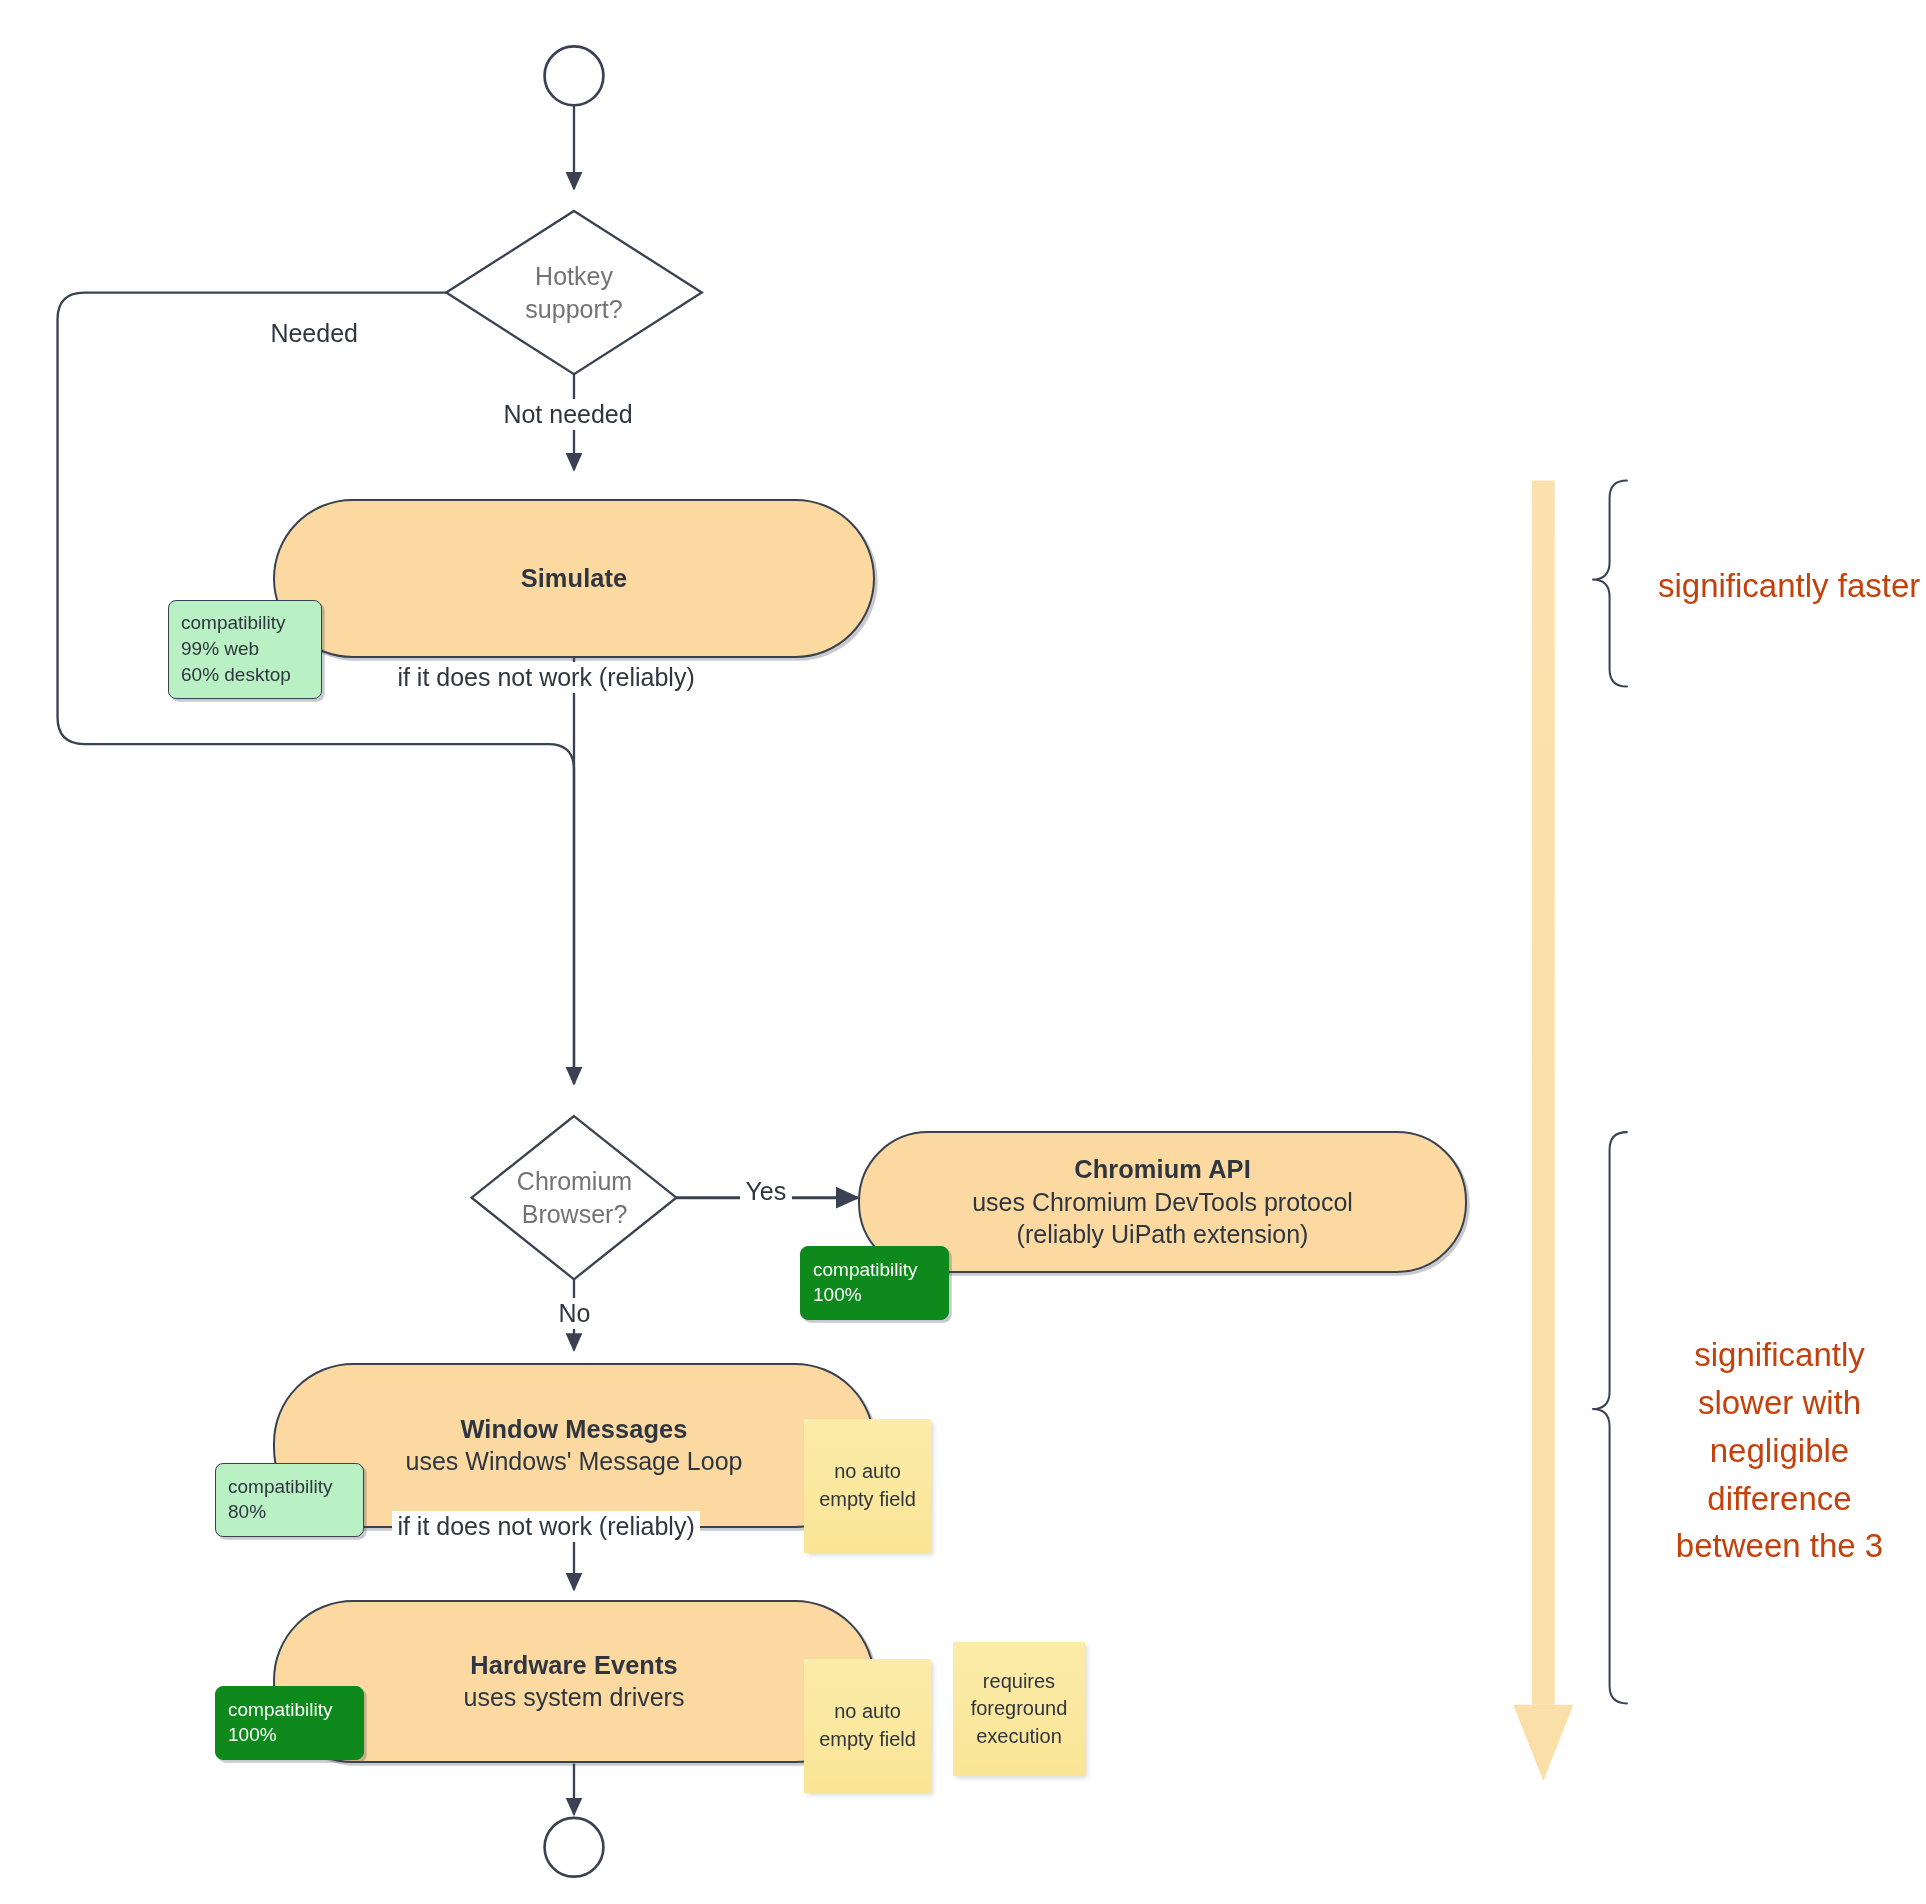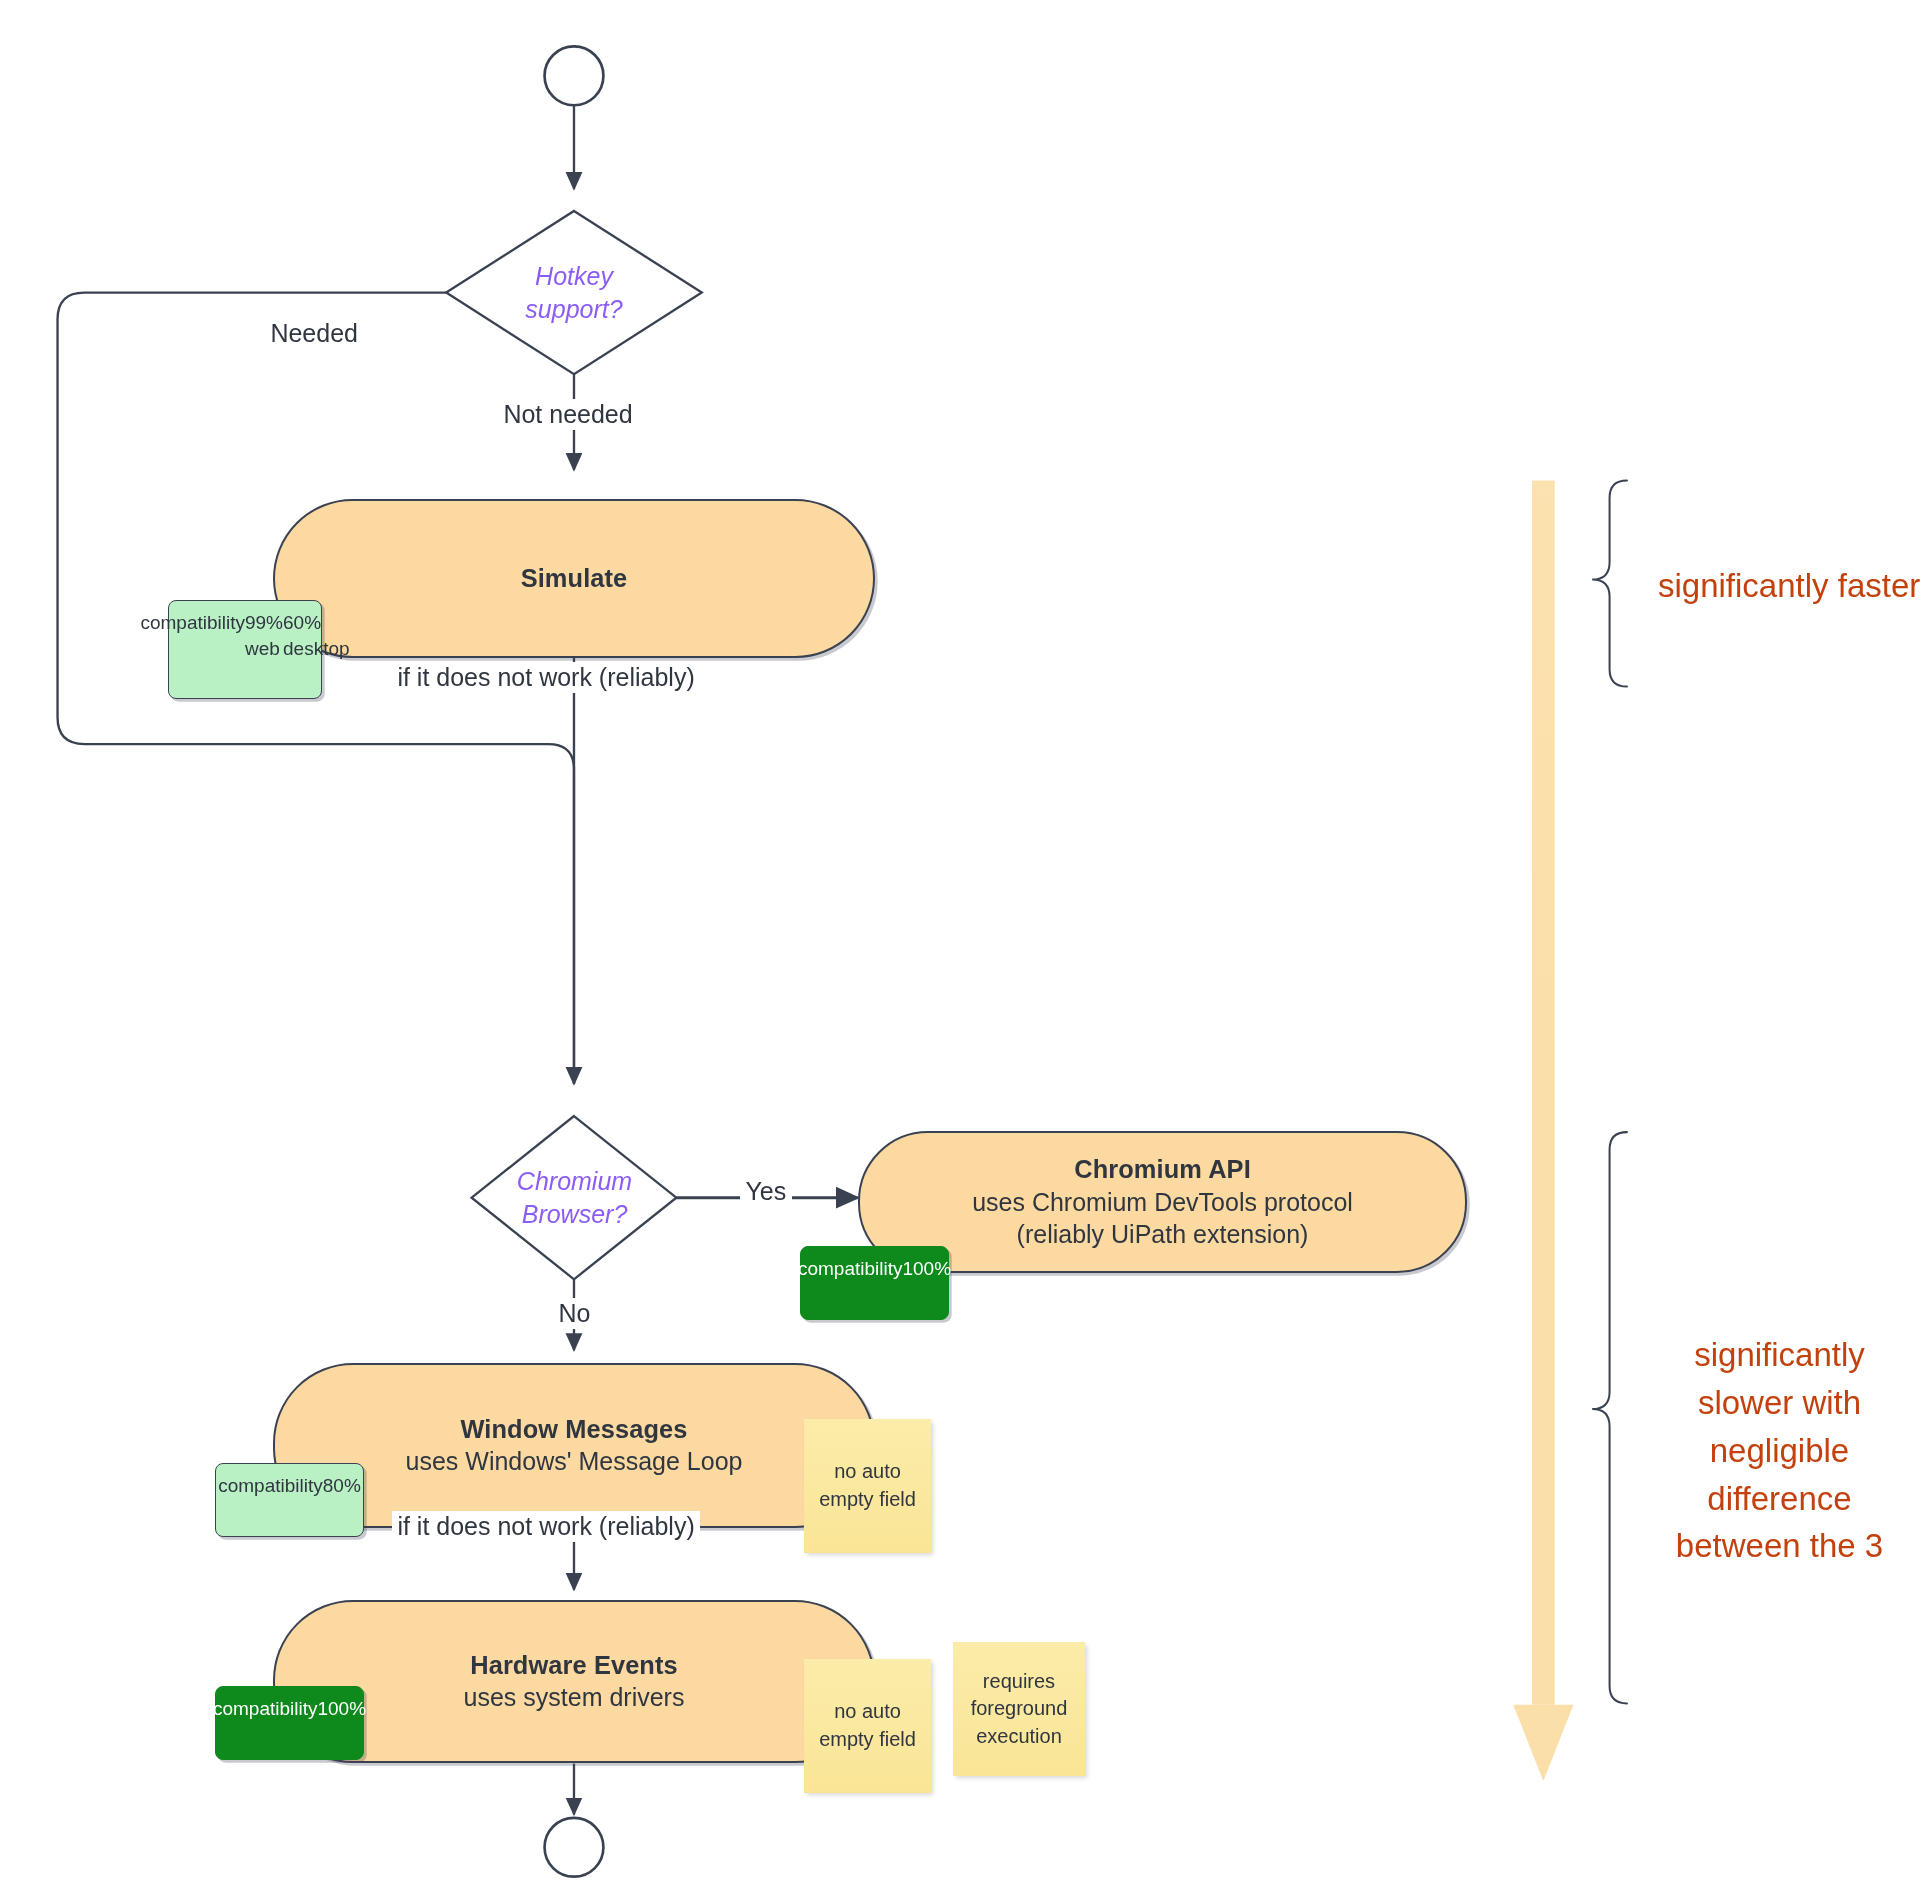--- a/index.html
+++ b/index.html
@@ -60,35 +60,34 @@
     position: absolute;
     left: 0; top: 0;
     width: 100%;
     height: 100%;
     display: flex;
     flex-direction: column;
     align-items: center;
     justify-content: center;
     font-size: 25px;
     line-height: 1.3;
-    color: #8b5cf6;
-    text-align: center;
-    font-style: italic;
+    color: #737373;
+    text-align: center;
   }
   
   .badge {
     position: absolute;
     box-sizing: border-box;
     border-radius: 8px;
     padding: 9.4px 12px 10.7px 12px;
     font-size: 19px;
     line-height: 1.35;
     box-shadow: 2.7px 2.7px 0 rgba(60,66,82,0.28);
     display: flex;
-    flex-direction: row;
+    flex-direction: column;
     justify-content: center;
   }
   .badge.light {
     background: #b9f0c4;
     border: 1.3px solid #3a4252;
     color: #2f3640;
   }
   .badge.dark {
     background: #0e8a1c;
     border: 1.3px solid #0e8a1c;

